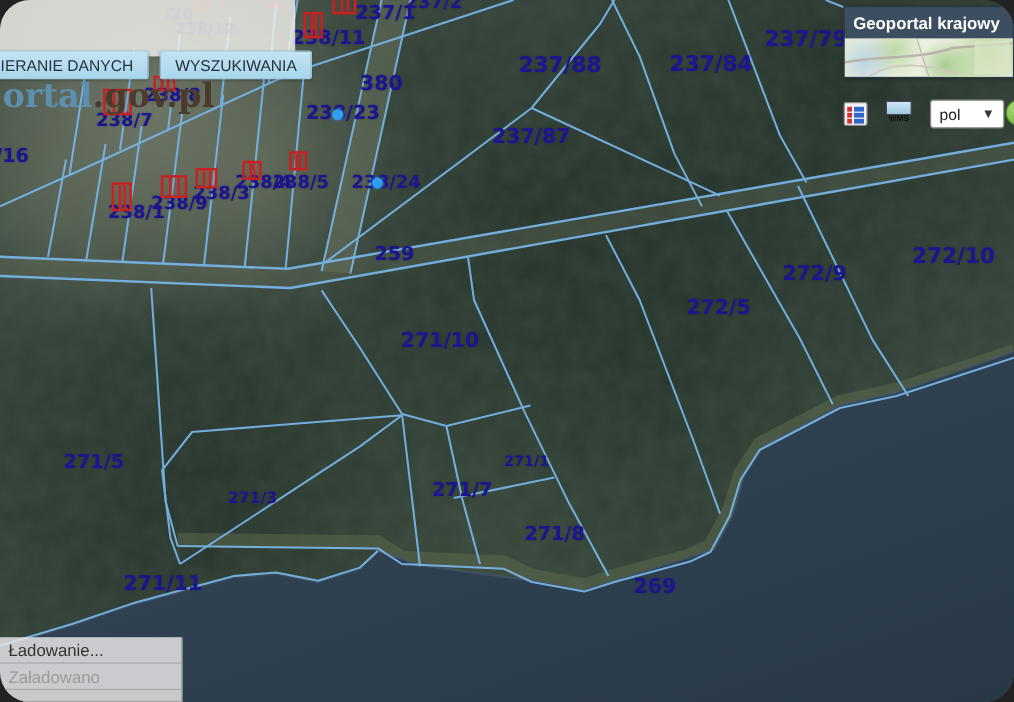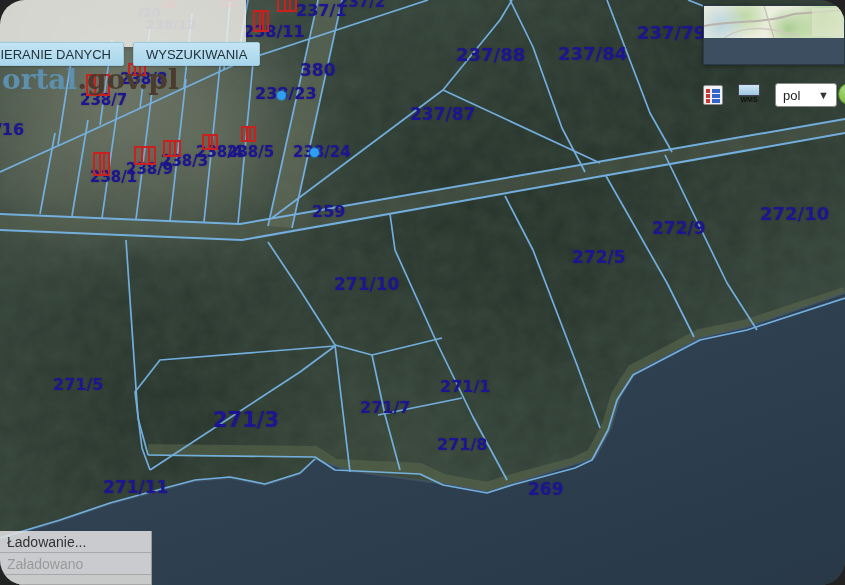--- a/index.html
+++ b/index.html
@@ -161,42 +161,42 @@
   </svg>
 
   <div class="layer" id="overlay">
       <div class="plabel" style="left: 338px; top: -7px; font-size: 15px;">237/2</div>
       <div class="plabel" style="left: 296px; top: 1px; font-size: 16px;">237/1</div>
       <div class="plabel" style="left: 243px; top: 22px; font-size: 16px;">238/11</div>
       <div class="plabel" style="left: 138px; top: 5px; font-size: 13px; opacity: 0.5;">/20</div>
       <div class="plabel" style="left: 146px; top: 17px; font-size: 13px; opacity: 0.5;">238/12</div>
       <div class="plabel" style="left: 300px; top: 60px; font-size: 17px;">380</div>
       <div class="plabel" style="left: 255px; top: 84px; font-size: 16px;">238/23</div>
-      <div class="plabel" style="left: 456px; top: 44px; font-size: 18px;">237/88</div>
+      <div class="plabel" style="left: 432px; top: 44px; font-size: 18px;">237/88</div>
       <div class="plabel" style="left: 558px; top: 43px; font-size: 18px;">237/84</div>
       <div class="plabel" style="left: 637px; top: 22px; font-size: 18px; text-align: right;">237/79</div>
       <div class="plabel" style="left: 382px; top: 104px; font-size: 17px; margin-left: 28px;">237/87</div>
       <div class="plabel" style="left: 120px; top: 70px; font-size: 15px;">238/8</div>
       <div class="plabel" style="left: 80px; top: 91px; font-size: 15px;">238/7</div>
       <div class="plabel" style="left: -4px; top: 120px; font-size: 16px;">/16</div>
       <div class="plabel" style="left: 90px; top: 168px; font-size: 15px;">238/1</div>
       <div class="plabel" style="left: 126px; top: 160px; font-size: 15px;">238/9</div>
       <div class="plabel" style="left: 161px; top: 152px; font-size: 15px;">238/3</div>
       <div class="plabel" style="left: 196px; top: 143px; font-size: 15px;">238/4</div>
       <div class="plabel" style="left: 227px; top: 143px; font-size: 15px;">238/5</div>
       <div class="plabel" style="left: 293px; top: 143px; font-size: 15px;">238/24</div>
       <div class="plabel" style="left: 312px; top: 202px; font-size: 16px;">259</div>
       <div class="plabel" style="left: 760px; top: 203px; font-size: 18px;">272/10</div>
       <div class="plabel" style="left: 652px; top: 218px; font-size: 17px;">272/9</div>
       <div class="plabel" style="left: 572px; top: 247px; font-size: 17px;">272/5</div>
       <div class="plabel" style="left: 334px; top: 274px; font-size: 17px;">271/10</div>
       <div class="plabel" style="left: 53px; top: 375px; font-size: 16px;">271/5</div>
-      <div class="plabel" style="left: 213px; top: 408px; font-size: 21px;">271/3</div>
+      <div class="plabel" style="left: 190px; top: 408px; font-size: 13px;">271/3</div>
       <div class="plabel" style="left: 360px; top: 398px; font-size: 16px;">271/7</div>
-      <div class="plabel" style="left: 440px; top: 377px; font-size: 16px;">271/1</div>
+      <div class="plabel" style="left: 420px; top: 377px; font-size: 12px;">271/1</div>
       <div class="plabel" style="left: 437px; top: 435px; font-size: 16px;">271/8</div>
       <div class="plabel" style="left: 103px; top: 477px; font-size: 17px;">271/11</div>
       <div class="plabel" style="left: 528px; top: 479px; font-size: 17px;">269</div>
       <div class="bld" style="left: 253px; top: 10px; width: 16px; height: 22px;"></div>
       <div class="bld" style="left: 277px; top: -4px; width: 20px; height: 16px;"></div>
       <div class="bld" style="left: 163px; top: -2px; width: 12px; height: 10px; opacity: 0.55;"></div>
       <div class="bld" style="left: 222px; top: -2px; width: 14px; height: 9px; opacity: 0.55;"></div>
       <div class="bld" style="left: 86px; top: 74px; width: 24px; height: 22px;"></div>
       <div class="bld" style="left: 128px; top: 63px; width: 18px; height: 13px;"></div>
       <div class="bld" style="left: 93px; top: 152px; width: 17px; height: 24px;"></div>
@@ -211,20 +211,21 @@
   <div class="logo-panel">
     <div class="logo"><span class="lp">ortal</span><span class="ls">.gov.pl</span></div>
   </div>
 
   <div class="menubar">
     <div class="menu-btn">POBIERANIE DANYCH</div>
     <div class="menu-btn">WYSZUKIWANIA</div>
   </div>
 
   <div class="minimap">
+    <div class="minimap-title">Geoportal krajowy</div>
     <div class="minimap-img">
       <svg width="140" height="32" viewBox="0 0 140 32">
         <path d="M0,20 C30,14 60,18 90,8 L140,4" stroke="#b9b3ab" stroke-width="2" fill="none"></path>
         <path d="M20,32 C40,18 70,22 95,30" stroke="#cfc9bf" stroke-width="1.5" fill="none"></path>
         <path d="M60,0 L70,32" stroke="#c4beb4" stroke-width="1.2" fill="none"></path>
         <rect x="108" y="2" width="30" height="28" fill="#dde6c8" opacity="0.7"></rect>
       </svg>
     </div>
   </div>
 

